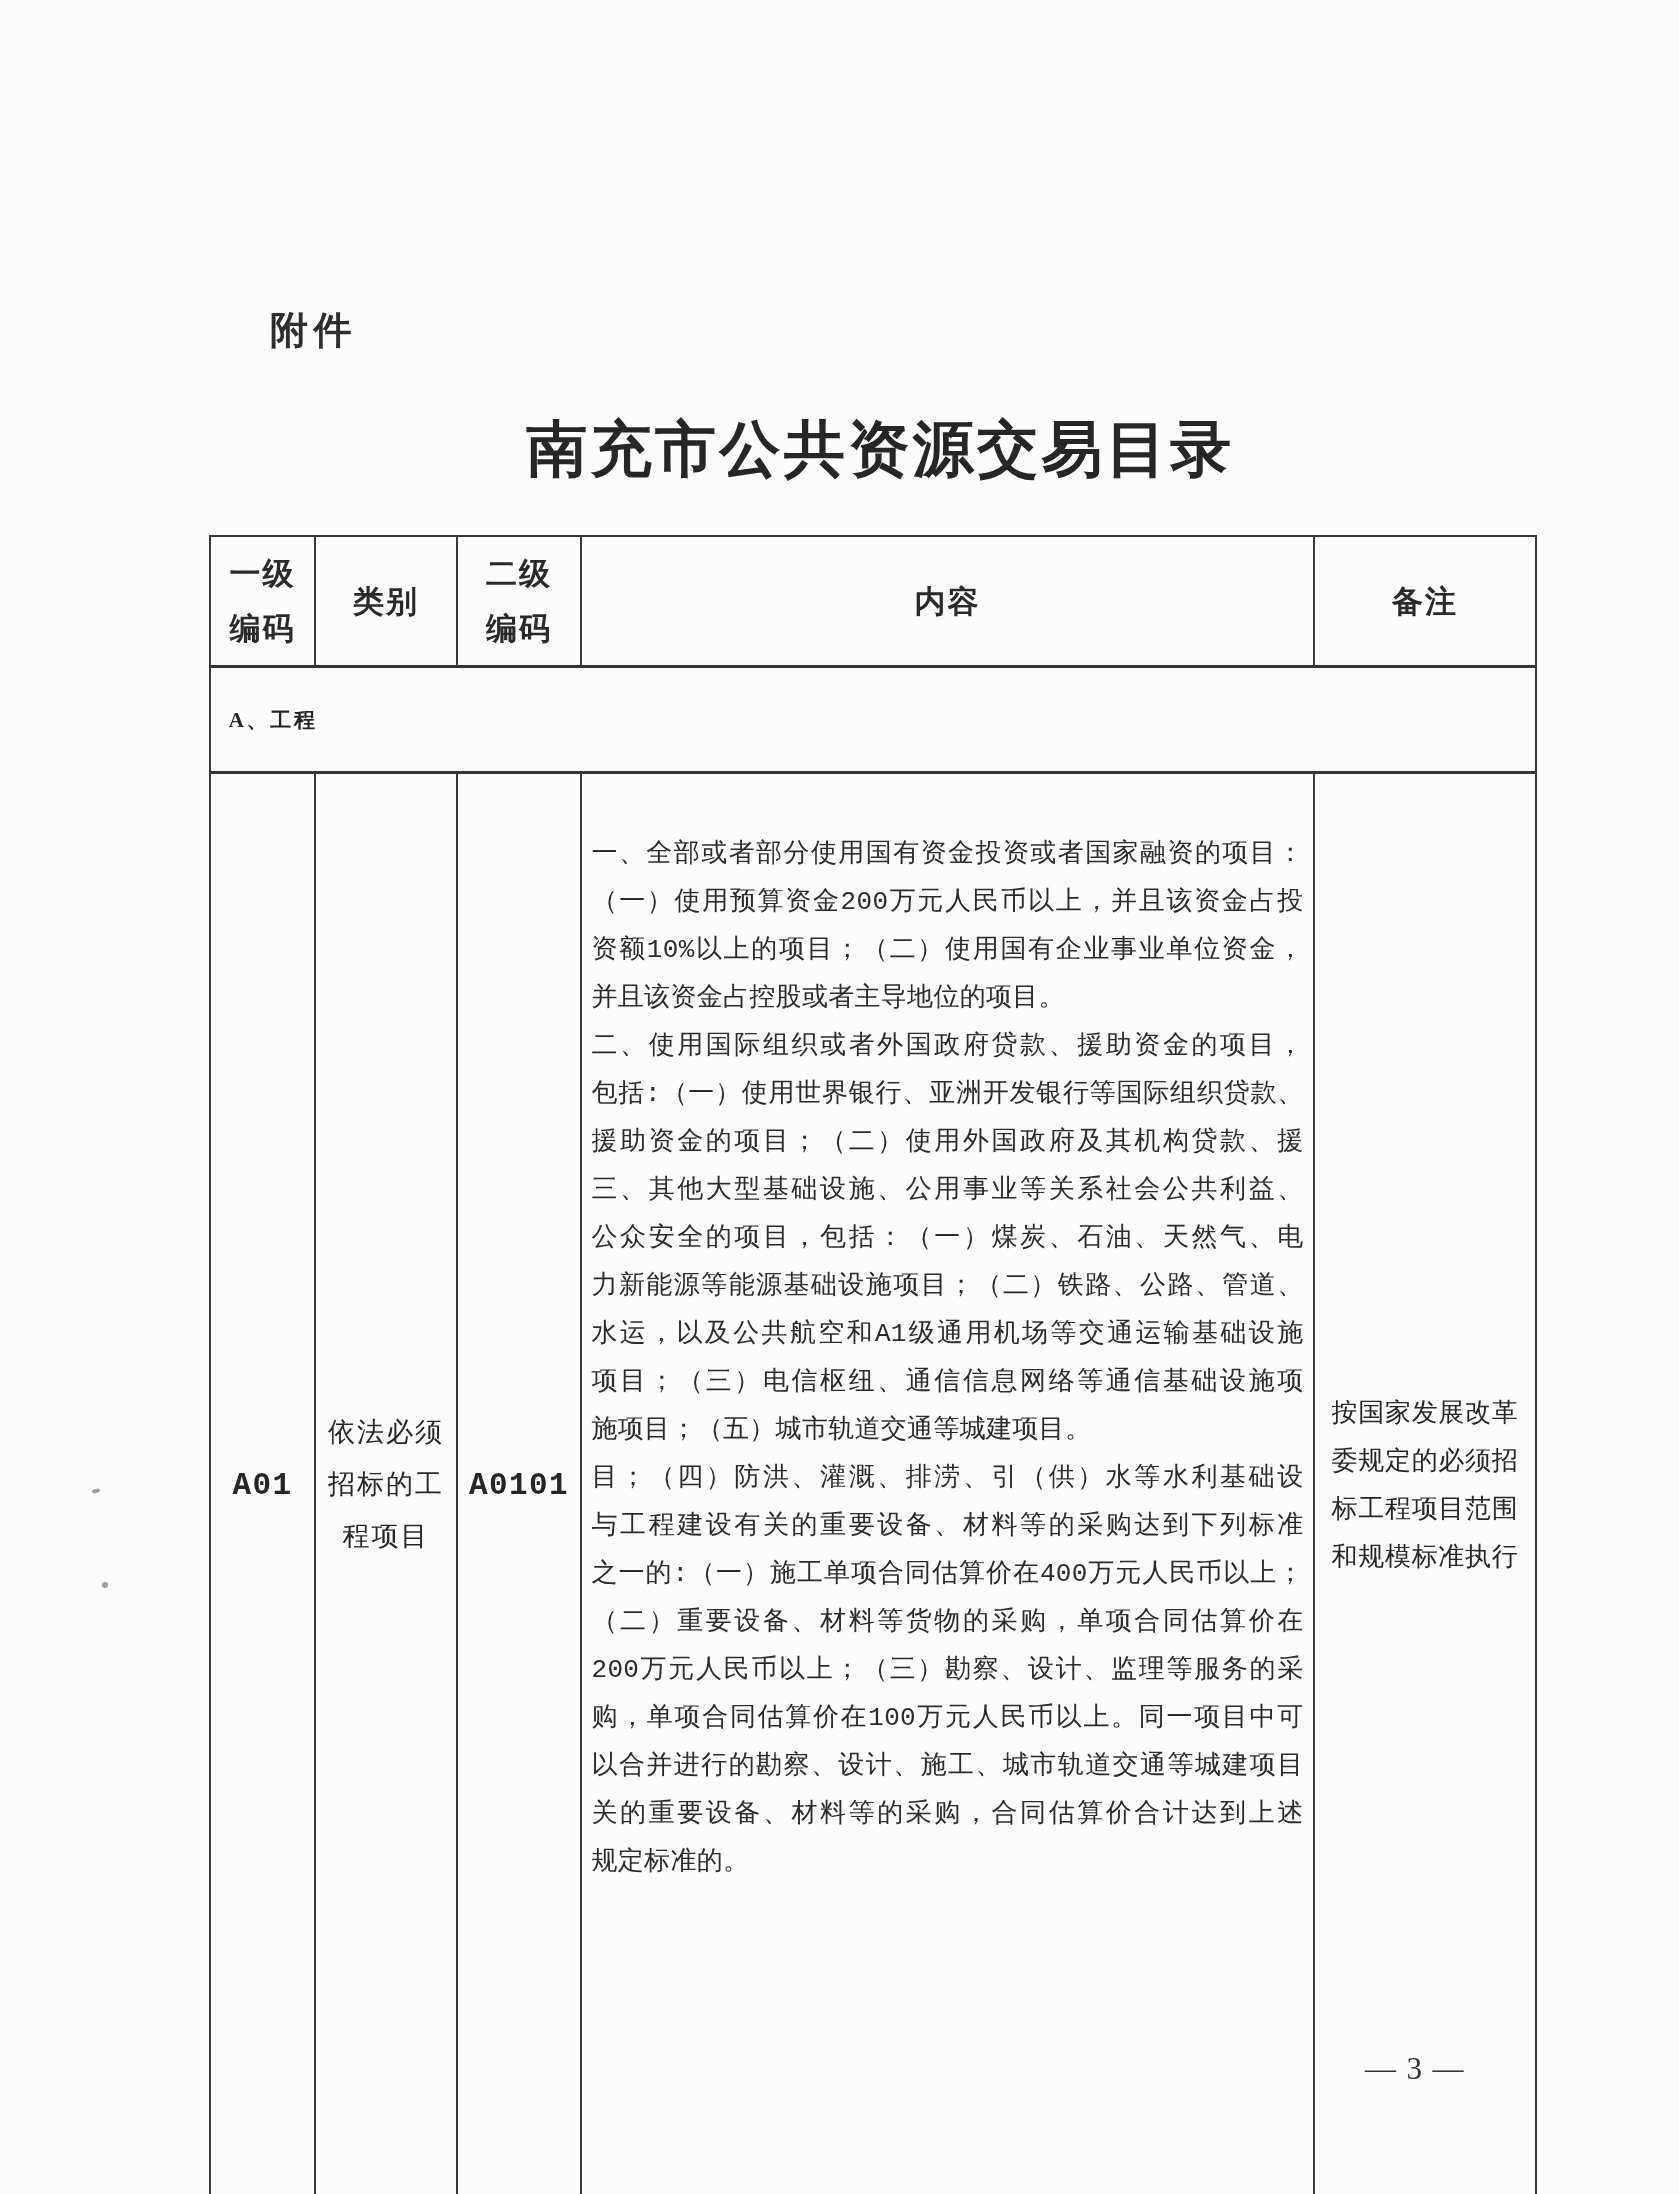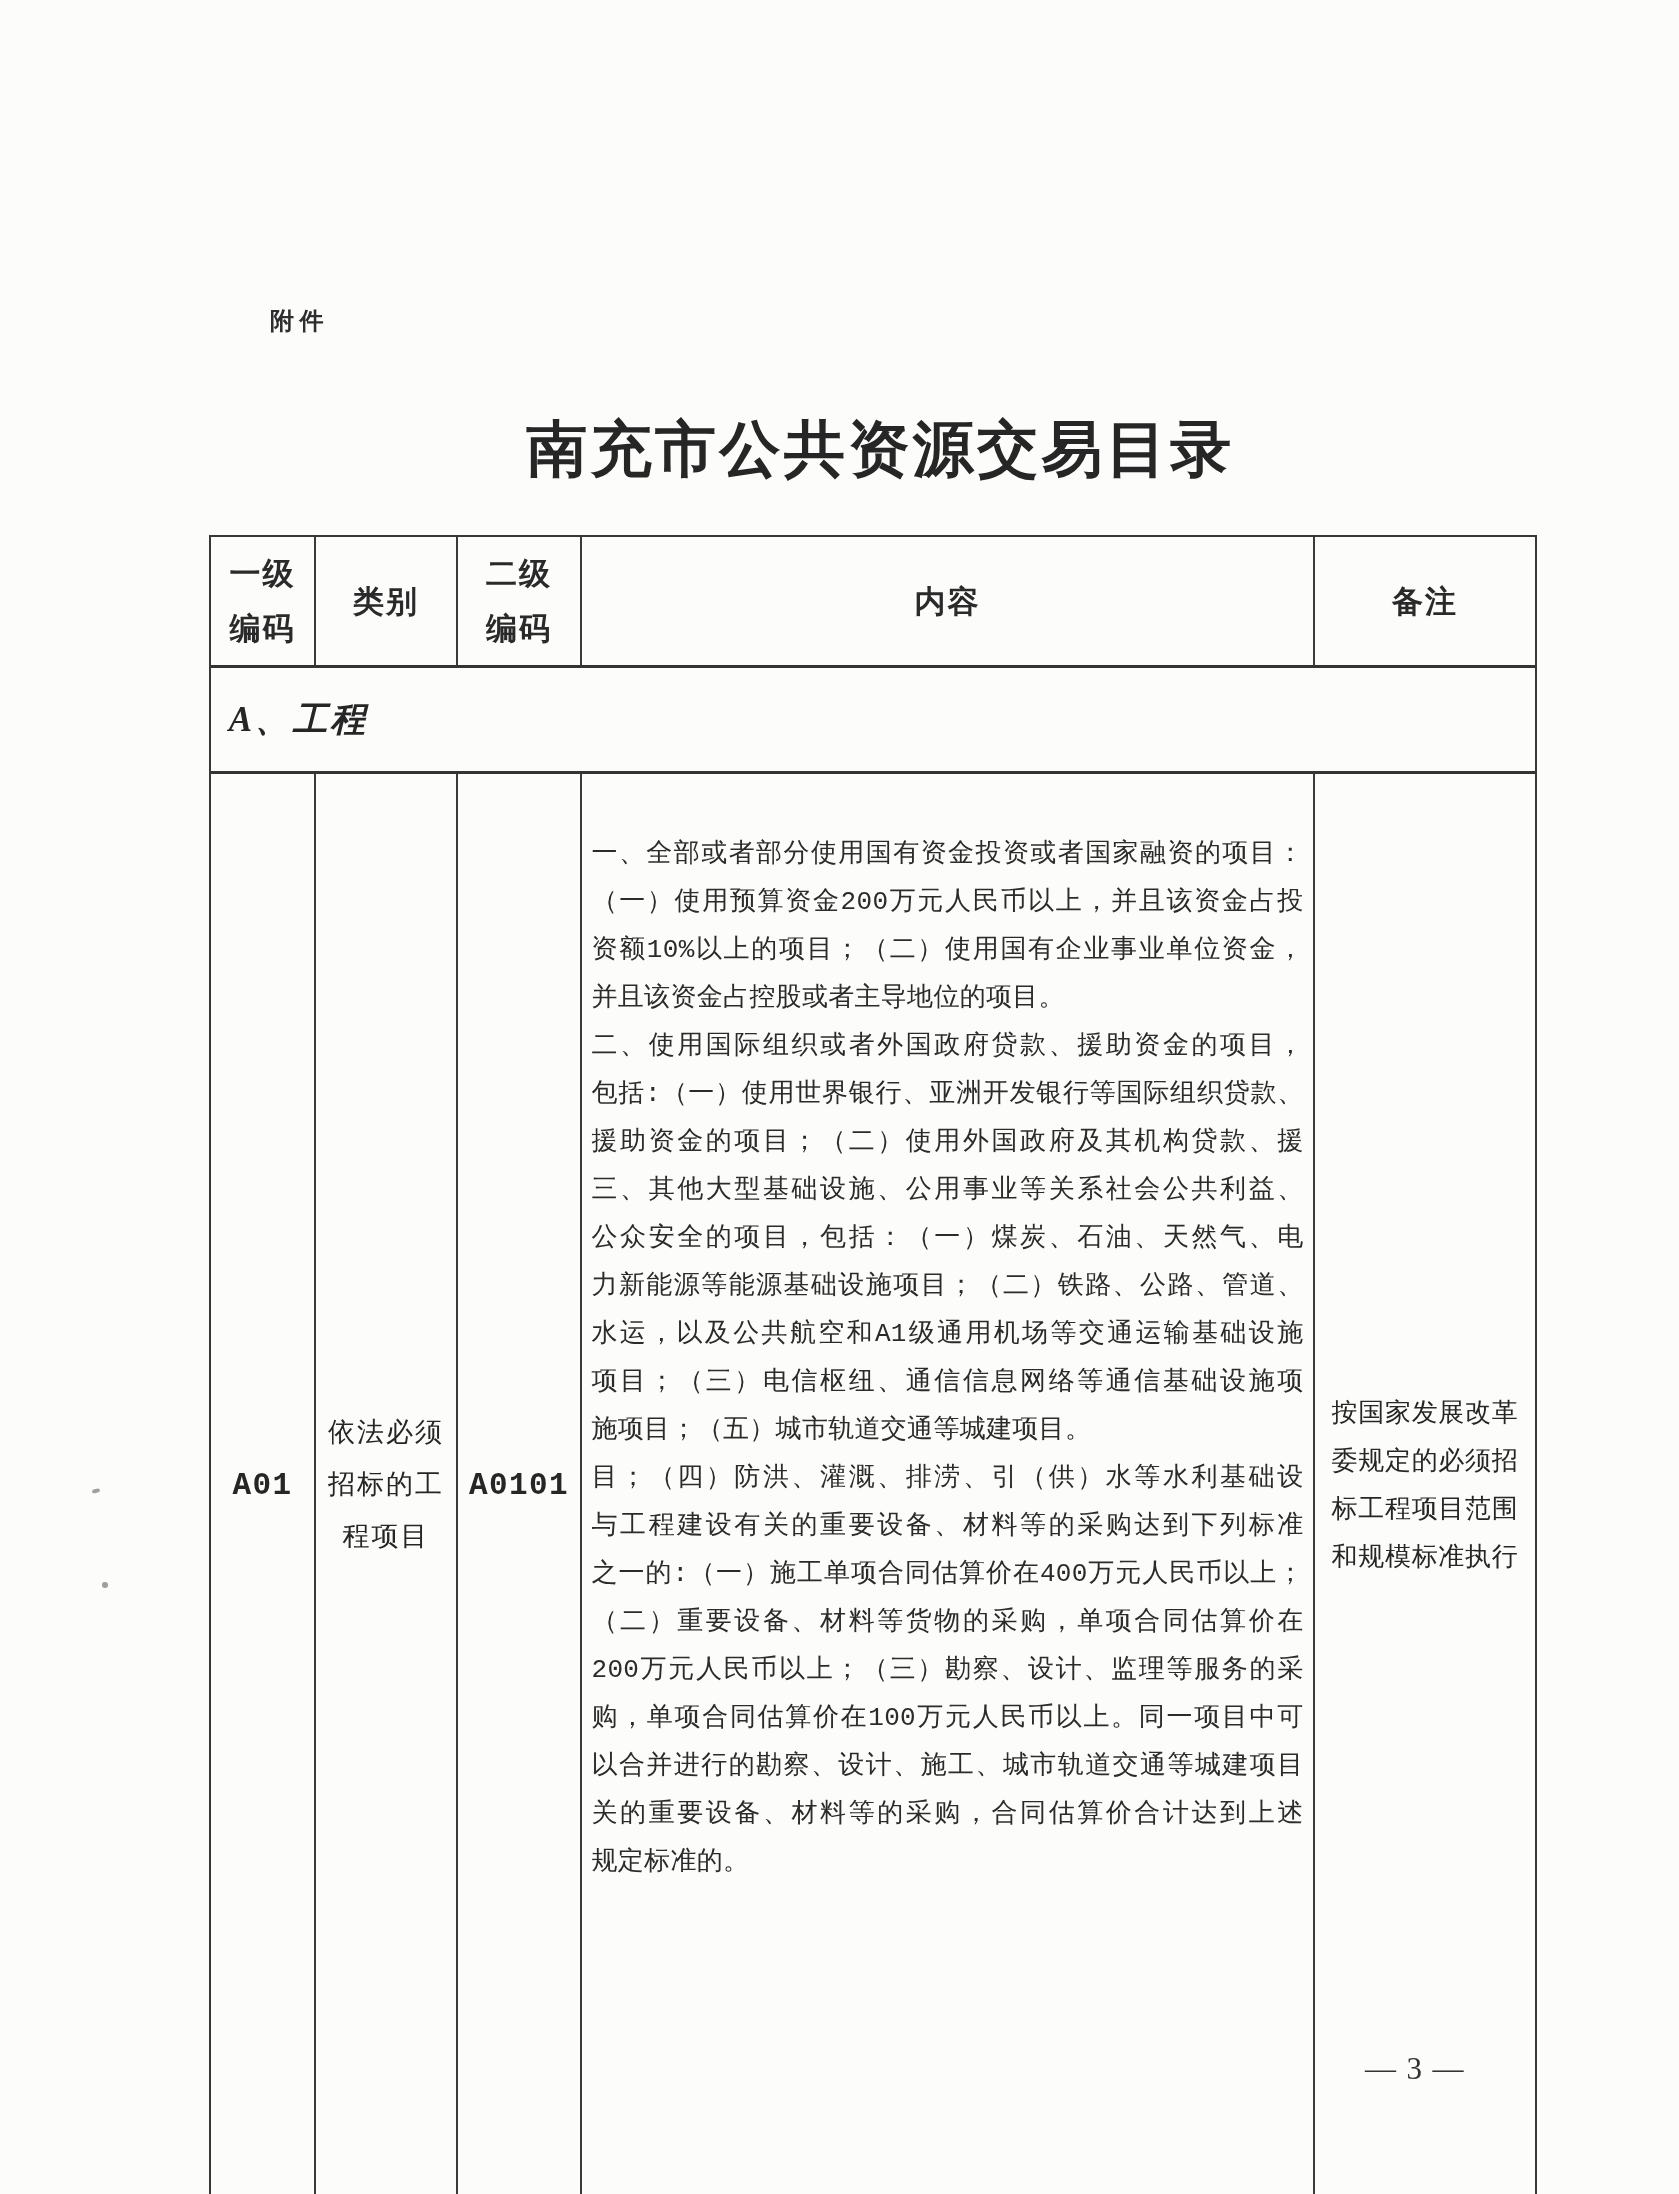--- a/index.html
+++ b/index.html
@@ -8,21 +8,21 @@
     background:#fcfcfb;
     font-family:"Liberation Serif", serif;
     color:#2b2b2b;
     -webkit-font-smoothing:antialiased;
   }
   .page{position:absolute;inset:0;background:#fcfcfb;overflow:hidden;}
 
   .attachment{
     position:absolute;left:270px;top:305px;
     font-family:"Liberation Sans", sans-serif;
-    font-weight:700;font-size:24px;letter-spacing:5.5px;color:#2e2e2e;
+    font-weight:700;font-size:38px;letter-spacing:5.5px;color:#2e2e2e;
   }
   .doc-title{
     position:absolute;left:93px;top:409px;width:1575px;
     text-align:center;
     font-family:"Liberation Serif", serif;
     font-weight:900;font-size:61px;letter-spacing:3.4px;color:#262626;
   }
 
   .catalog-table{
     position:absolute;left:209px;top:535px;
@@ -47,21 +47,21 @@
     font-weight:700;font-size:31px;line-height:55px;
     text-align:center;letter-spacing:2px;color:#2a2a2a;
   }
   .ml{white-space:pre-line;}
   .section-row{
     grid-column:1 / 6;
     box-sizing:border-box;
     border-bottom:3.4px solid #343434;
     display:flex;align-items:center;justify-content:flex-start;
     padding-left:17.7px;
-    font-weight:700;font-size:35px;letter-spacing:2.7px;color:#262626;font-style:italic;
+    font-weight:700;font-size:21px;letter-spacing:2.7px;color:#262626;
   }
   .code-cell{
     font-weight:700;font-size:31px;letter-spacing:1.4px;
   }
   .category-cell{
     font-size:27px;line-height:52px;letter-spacing:2px;
     text-align:center;font-weight:400;
   }
   .content-cell{
     display:block;

